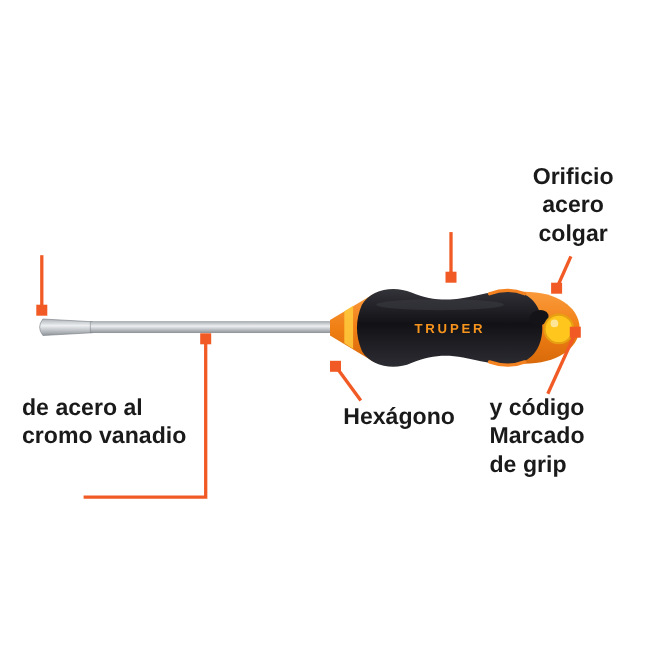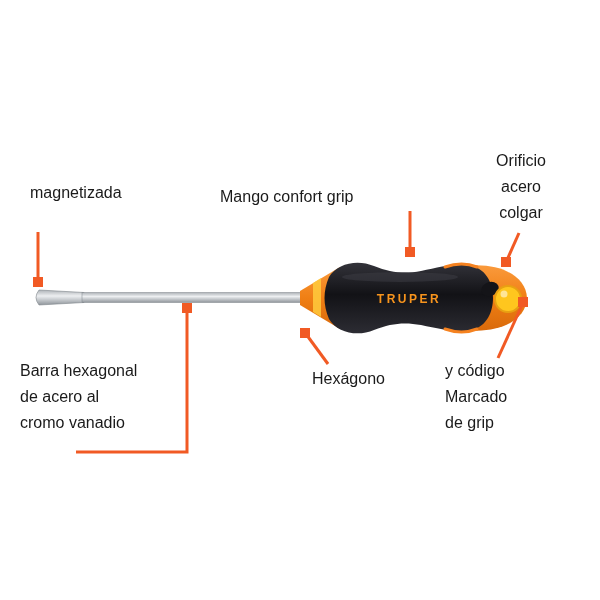--- a/index.html
+++ b/index.html
@@ -12,21 +12,21 @@
     --background:#FFFFFF;
   }
   html,body{margin:0;padding:0;background:var(--background);}
   #stage{
     position:relative;width:600px;height:600px;background:var(--background);
     font-family:"Liberation Sans",sans-serif;overflow:hidden;
   }
   #art{position:absolute;left:0;top:0;}
   .label{
     position:absolute;color:var(--text);
-    font-size:16px;line-height:26px;font-weight:normal;
+    font-size:21px;line-height:26px;font-weight:bold;
     white-space:nowrap;
   }
   .label.center{text-align:center;}
   .brand-text{
     font-family:"Liberation Sans",sans-serif;font-weight:bold;
     font-size:12px;letter-spacing:2.5px;
   }
 </style>
 </head>
 <body>
@@ -114,35 +114,30 @@
       </g>
 
       <g>
         <line x1="523" y1="303" x2="498" y2="358"></line>
         <rect x="518" y="297" width="10" height="10" stroke="none"></rect>
       </g>
     </g>
   </svg>
 
   <div class="label" style="left:30px;top:180px">
-    <div>magnetizada</div>
   </div>
 
-  <div class="label" style="left:220px;top:184px">
-    <div>Mango confort grip</div>
-  </div>
 
   <div class="label center" style="left:476px;top:148px;width:90px">
     <div>Orificio</div>
     <div>acero</div>
     <div>colgar</div>
   </div>
 
   <div class="label" style="left:20px;top:358px">
-    <div>Barra hexagonal</div>
     <div>de acero al</div>
     <div>cromo vanadio</div>
   </div>
 
   <div class="label" style="left:312px;top:366px">
     <div>Hexágono</div>
   </div>
 
   <div class="label" style="left:445px;top:358px">
     <div>y código</div>

